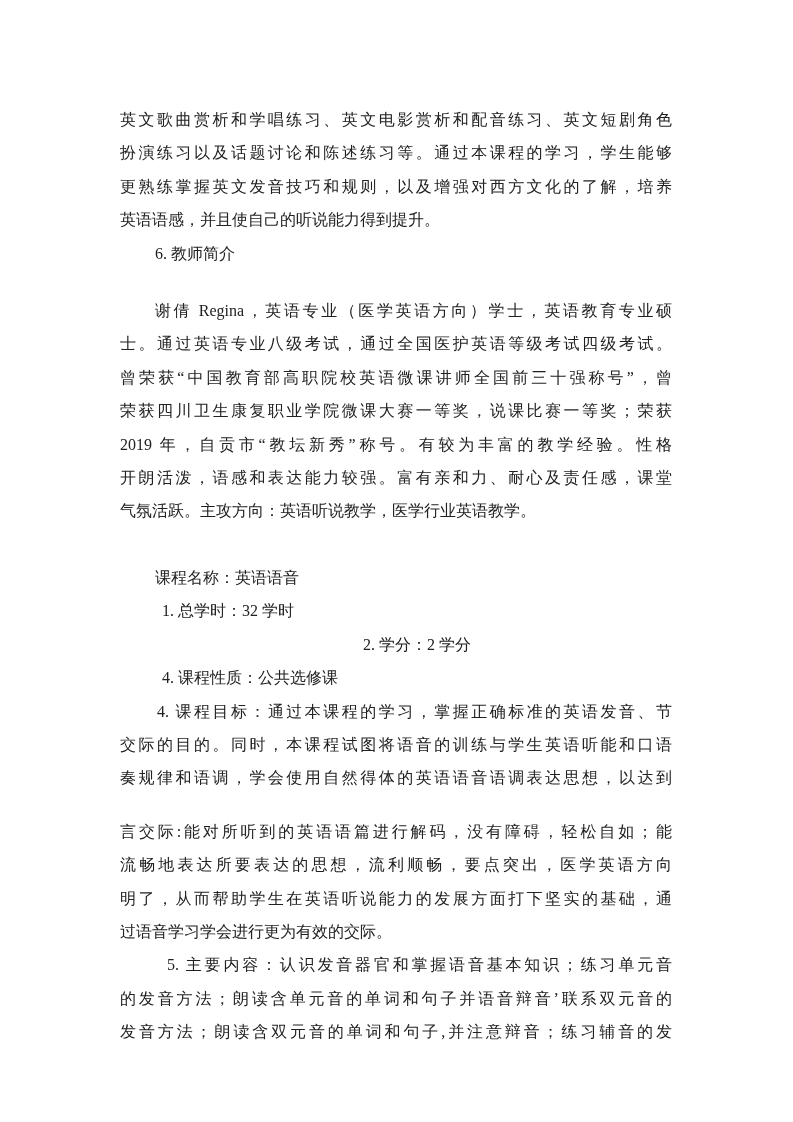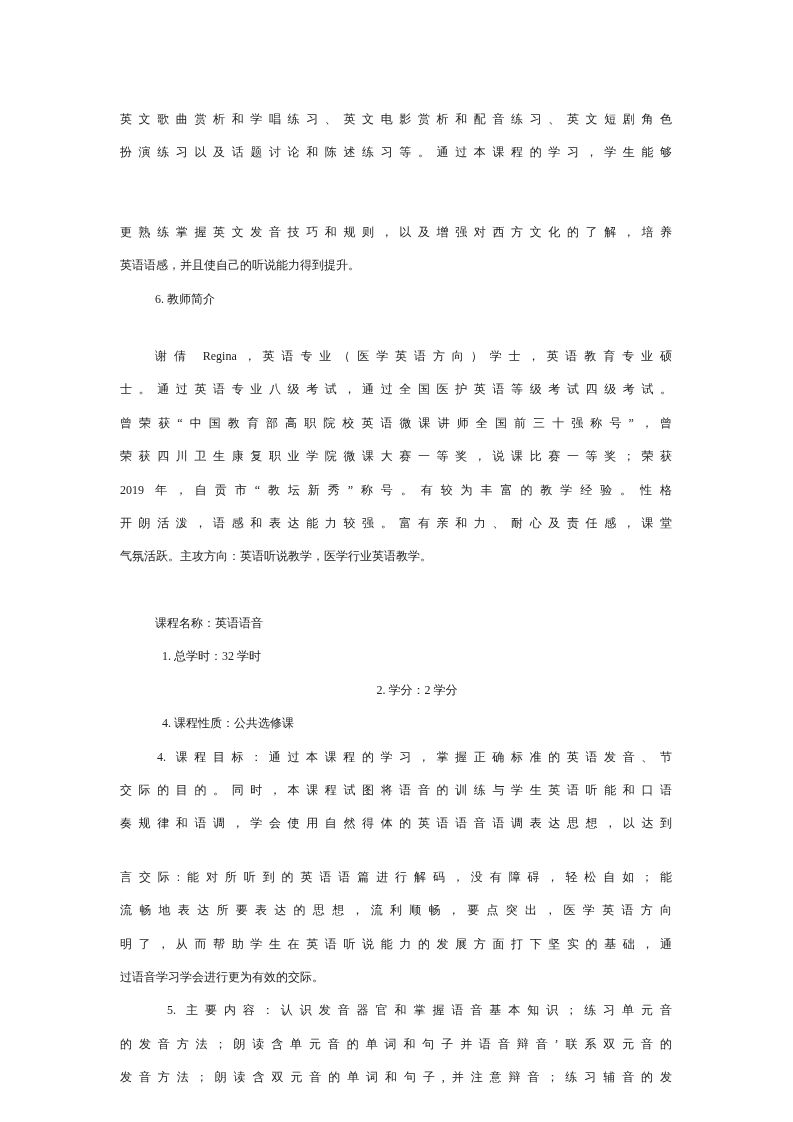--- a/index.html
+++ b/index.html
@@ -14,40 +14,40 @@
     box-sizing: border-box;
     padding: 103px 121px 0 120px;
     background: #ffffff;
     overflow: hidden;
     font-family: "Liberation Serif", "DejaVu Serif", serif;
     color: #212121;
   }
   .line {
     height: 33.4px;
     line-height: 33.4px;
-    font-size: 12px;
+    font-size: 16px;
     letter-spacing: 0;
     overflow: visible;
     text-align: left;
   }
   .line.fill {
     text-align: justify;
     text-align-last: justify;
   }
   .line.blank {
     
   }
 </style>
 </head>
 <body>
 
 <div class="page">
     <div class="line fill" style="text-indent: 0px;">英文歌曲赏析和学唱练习、英文电影赏析和配音练习、英文短剧角色</div>
     <div class="line fill" style="text-indent: 0px;">扮演练习以及话题讨论和陈述练习等。通过本课程的学习，学生能够</div>
-    <div class="line fill" style="text-indent: 0px; margin-top: 46px;">更熟练掌握英文发音技巧和规则，以及增强对西方文化的了解，培养</div>
+    <div class="line fill" style="text-indent: 0px;">更熟练掌握英文发音技巧和规则，以及增强对西方文化的了解，培养</div>
     <div class="line" style="text-indent: 0px;">英语语感，并且使自己的听说能力得到提升。</div>
     <div class="line" style="text-indent: 35px;">6. 教师简介</div>
     <div class="line fill" style="text-indent: 35px; margin-top: 24px;">谢倩 Regina，英语专业（医学英语方向）学士，英语教育专业硕</div>
     <div class="line fill" style="text-indent: 0px;">士。通过英语专业八级考试，通过全国医护英语等级考试四级考试。</div>
     <div class="line fill" style="text-indent: 0px;">曾荣获“中国教育部高职院校英语微课讲师全国前三十强称号”，曾</div>
     <div class="line fill" style="text-indent: 0px;">荣获四川卫生康复职业学院微课大赛一等奖，说课比赛一等奖；荣获</div>
     <div class="line fill" style="text-indent: 0px;">2019 年，自贡市“教坛新秀”称号。有较为丰富的教学经验。性格</div>
     <div class="line fill" style="text-indent: 0px;">开朗活泼，语感和表达能力较强。富有亲和力、耐心及责任感，课堂</div>
     <div class="line" style="text-indent: 0px;">气氛活跃。主攻方向：英语听说教学，医学行业英语教学。</div>
     <div class="line blank" style="text-indent: 0px;"></div>

